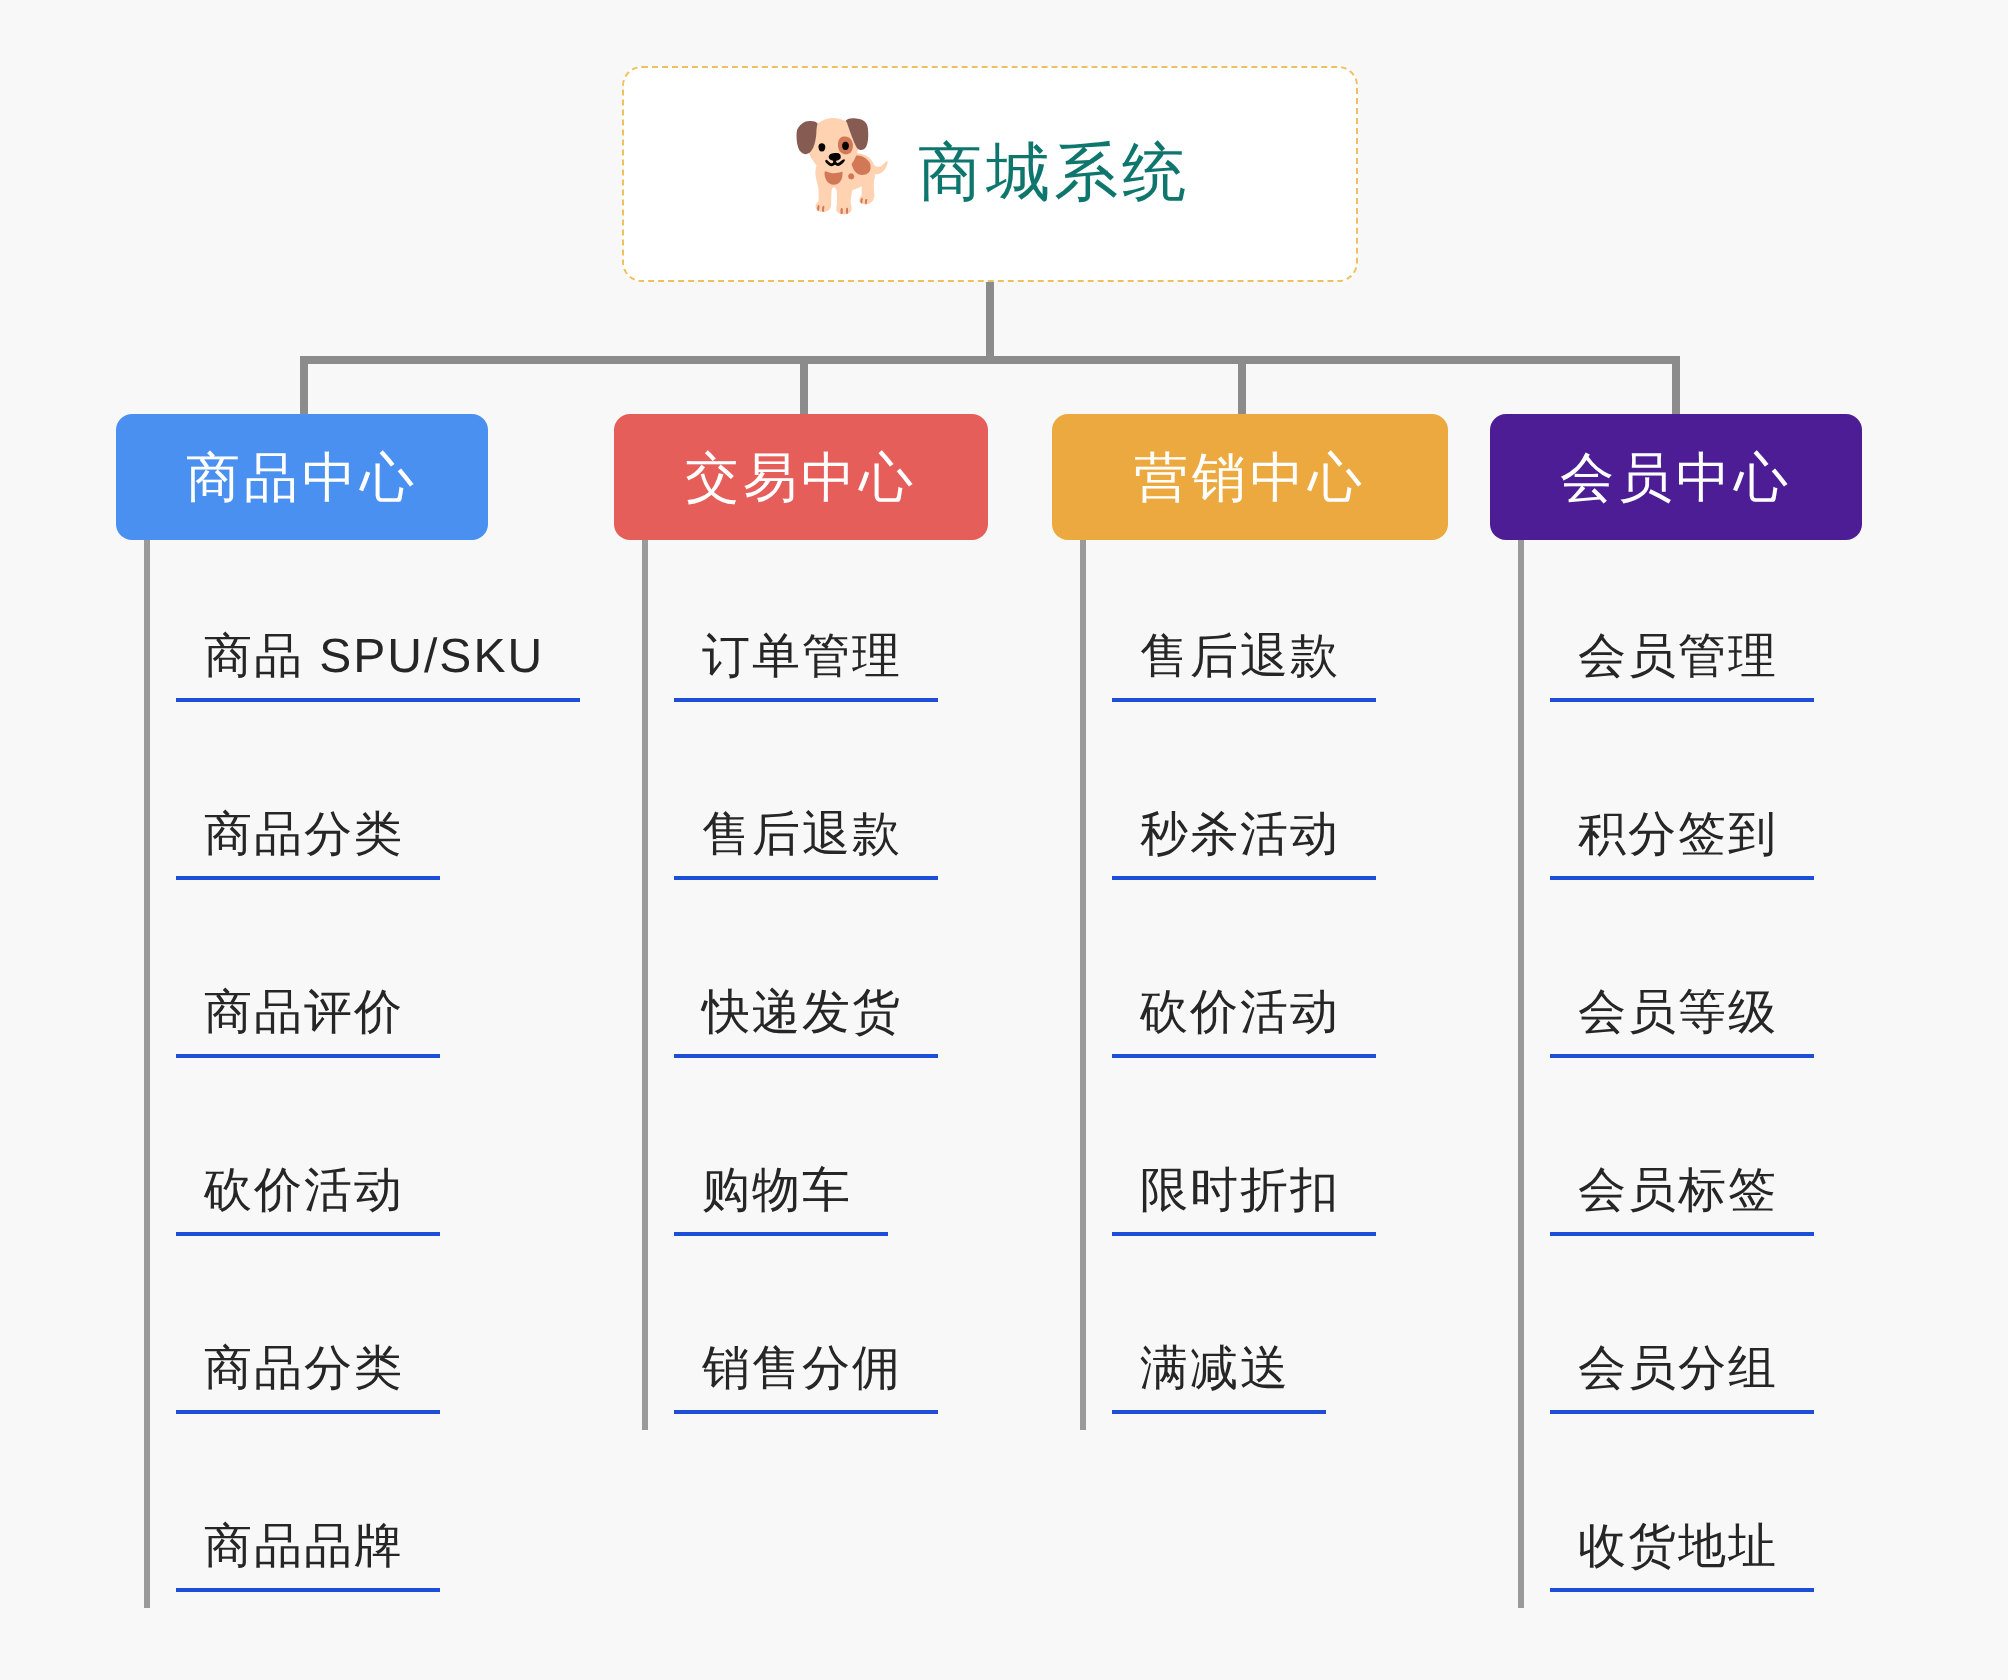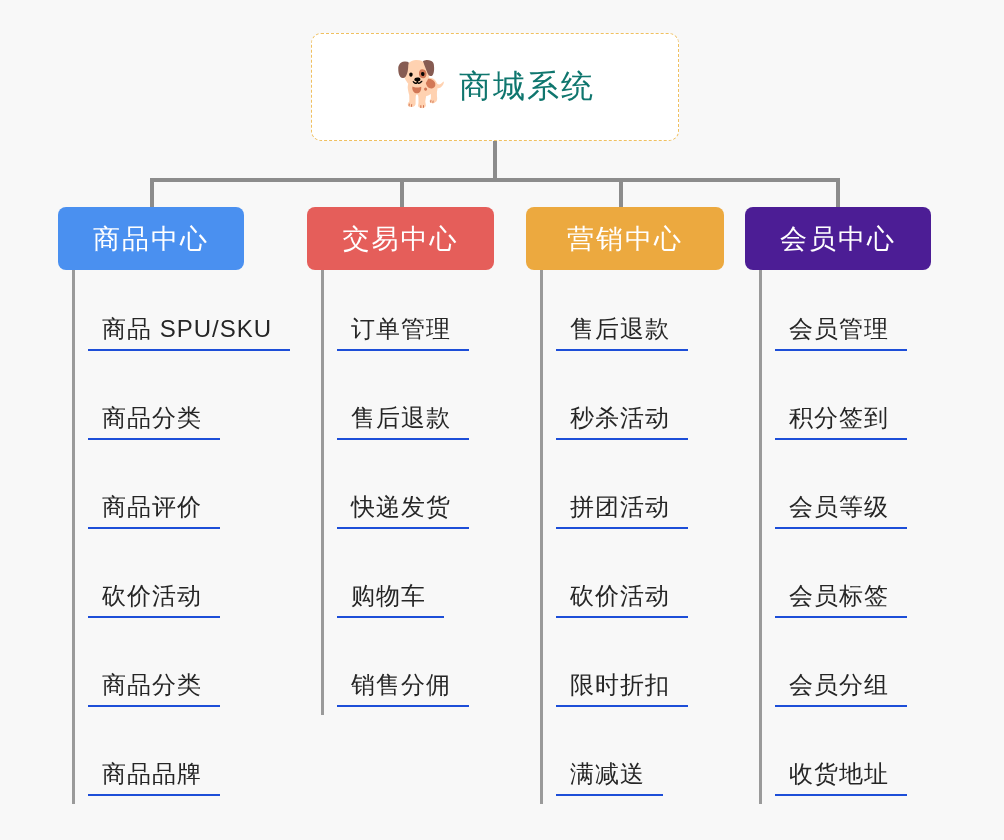--- a/index.html
+++ b/index.html
@@ -187,23 +187,20 @@
       </div>
       <div class="branch-body">
         <div class="spine"></div>
         <div class="leaf">
           <span class="leaf-label">售后退款</span>
         </div>
         <div class="leaf">
           <span class="leaf-label">秒杀活动</span>
         </div>
         <div class="leaf">
-          <span class="leaf-label">拼团活动</span>
-        </div>
-        <div class="leaf">
           <span class="leaf-label">砍价活动</span>
         </div>
         <div class="leaf">
           <span class="leaf-label">限时折扣</span>
         </div>
         <div class="leaf">
           <span class="leaf-label">满减送</span>
         </div>
       </div>
     </div>

